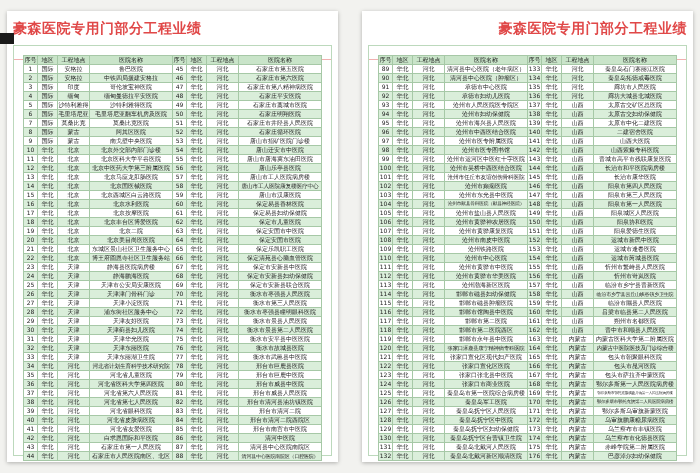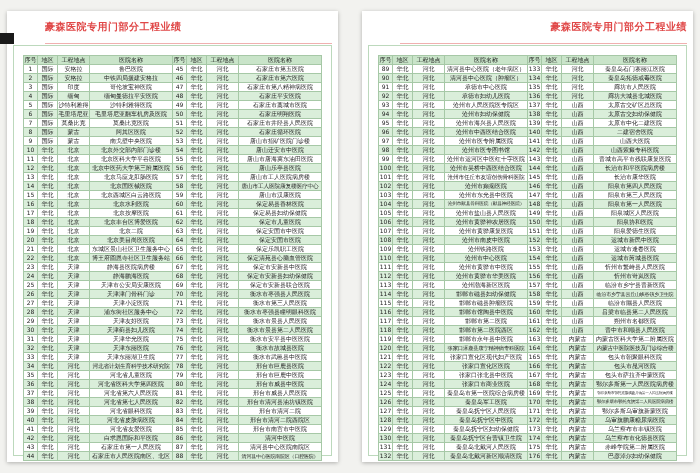--- a/index.html
+++ b/index.html
@@ -15,23 +15,23 @@
     box-shadow:0 1px 4px rgba(0,0,0,.28);
   }
   .page.left{left:7px;}
   .page.right{left:362px;}
   .spine-mark{
     position:absolute;left:0;top:33px;width:14px;height:11px;
     background:#1a1a1a;z-index:5;
   }
   .page-title{
     position:absolute;top:9px;left:6px;right:6px;
-    font-size:10px;font-weight:bold;color:#e04848;
-    border-bottom:1px solid #f0b0b0;padding-bottom:9px;
-    letter-spacing:.5px;white-space:nowrap;margin-left:32px;
+    font-size:14px;font-weight:bold;color:#e04848;
+    border-bottom:1px solid #f0b0b0;padding-bottom:21px;
+    letter-spacing:.5px;white-space:nowrap;
   }
   .page.right .page-title{text-align:right;}
   .frame{
     position:absolute;left:6px;right:6px;top:34px;bottom:6px;
     border:1px solid #bcd9bc;
   }
   table.biglist{
     border-collapse:collapse;table-layout:fixed;
     width:298px;margin:9px auto 0 auto;
     border:1px solid #6fa56f;

